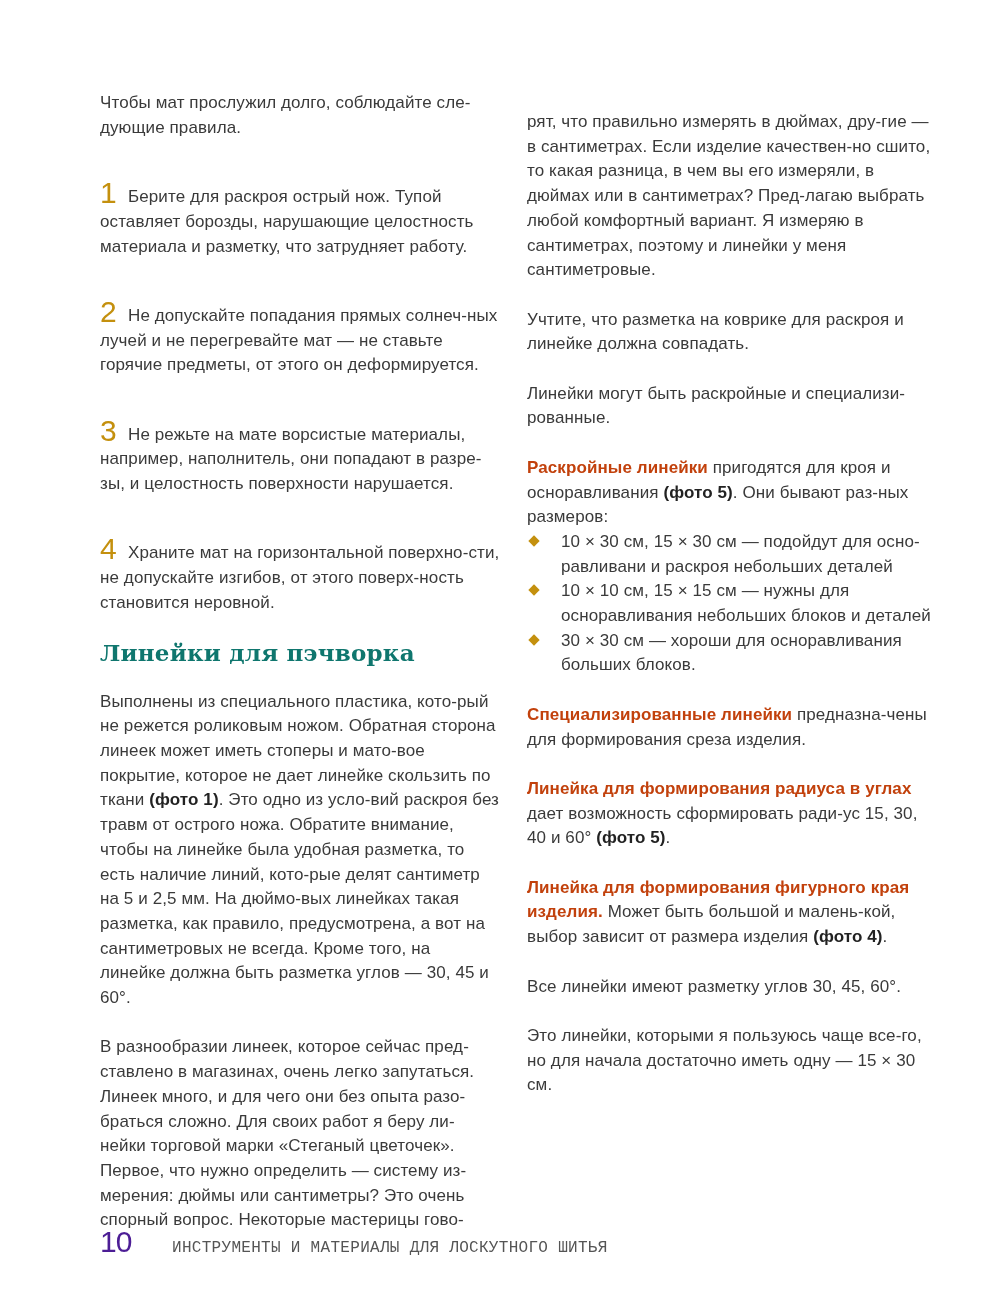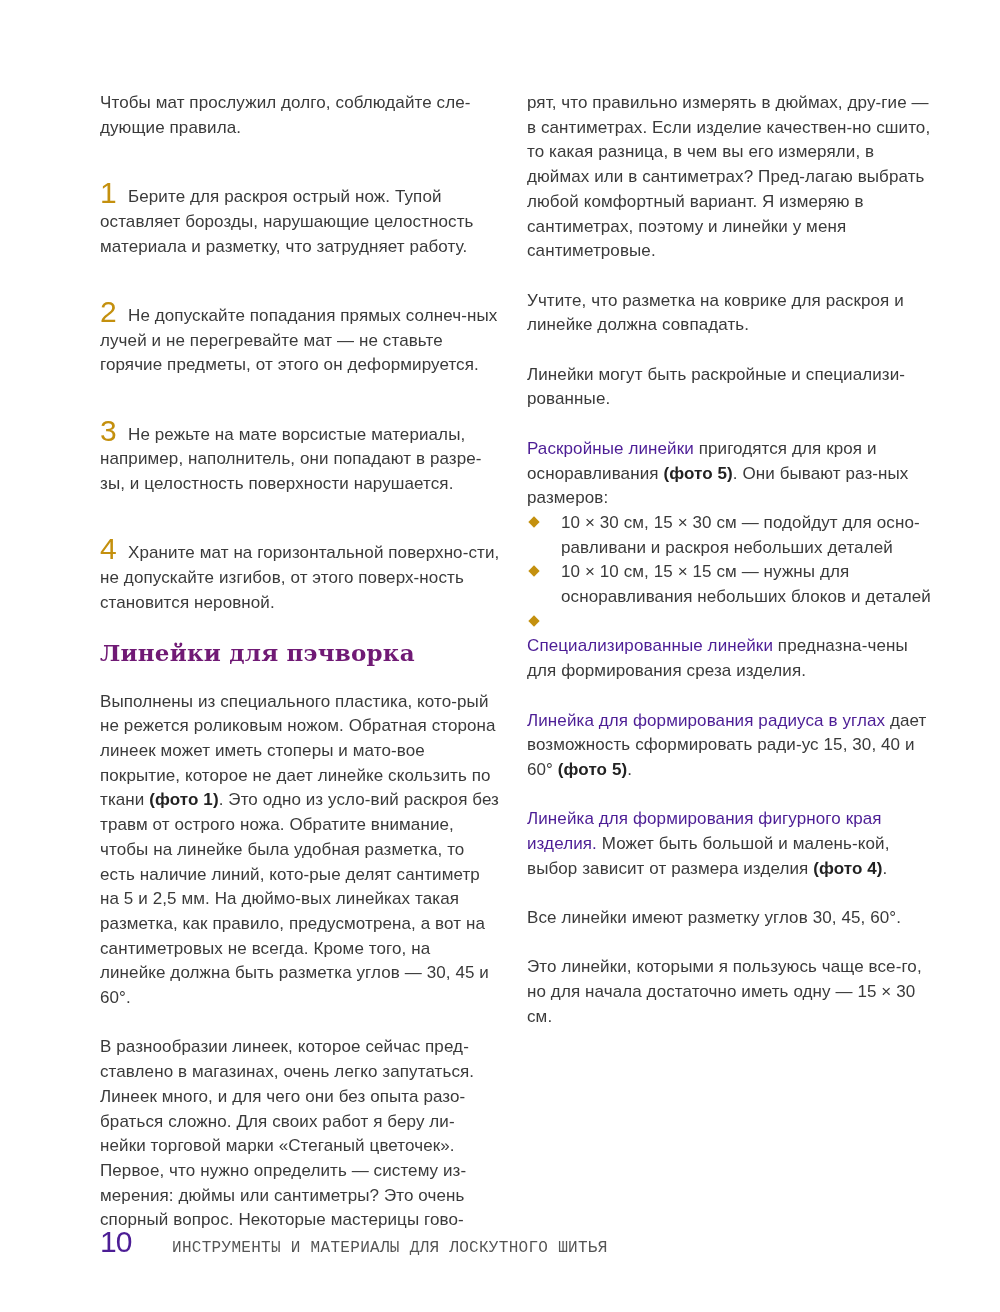--- a/index.html
+++ b/index.html
@@ -6,35 +6,35 @@
     body {
       width: 1000px; height: 1312px; position: relative; overflow: hidden;
       font-family: "Liberation Sans", "DejaVu Sans", sans-serif;
       color: #3a3a3a;
     }
     .col {
       position: absolute; top: 91px; width: 400px;
       font-size: 17px; line-height: 24.7px; letter-spacing: 0.1px;
     }
     .col-left { left: 100px; }
-    .col-right { left: 527px; width: 410px; }
+    .col-right { left: 527px; width: 410px; margin-top: 19px; }
     p { margin: 0; }
     .gap { height: 24.7px; }
     .num-item { margin-top: 16px; }
     .num {
       font-size: 30px; color: #c4900e; font-weight: normal;
       display: inline-block; width: 28px; line-height: 24px;
       vertical-align: -1px;
     }
     .heading {
       font-family: "DejaVu Serif", "Liberation Serif", serif;
-      font-weight: bold; font-size: 23px; color: #701a75;
+      font-weight: bold; font-size: 23px; color: #0f766e;
       margin: 0; line-height: 30px; letter-spacing: 0.2px;
     }
-    .accent { color: #4c1d95; font-weight: normal; }
+    .accent { color: #c2410c; font-weight: bold; }
     .bold { font-weight: bold; color: #222; }
     ul.diamonds { list-style: none; margin: 0; padding: 0; }
     ul.diamonds li { position: relative; padding-left: 34px; }
     .diamond {
       position: absolute; left: 3px; top: 7px; width: 8px; height: 8px;
       background: #c4900e; transform: rotate(45deg);
     }
     .footer {
       position: absolute; left: 100px; top: 1208px; display: flex; align-items: baseline;
     }
@@ -82,21 +82,21 @@
   <p>Учтите, что разметка на коврике для раскроя и линейке должна совпадать.</p>
   <div class="gap"></div>
   <p>Линейки могут быть раскройные и специализи-рованные.</p>
   <div class="gap"></div>
 
   <p><span class="accent">Раскройные линейки</span><span> пригодятся для кроя и осноравливания </span><span class="bold">(фото 5)</span><span>. Они бывают раз-ных размеров:</span></p>
 
   <ul class="diamonds">
     <li><span class="diamond"></span><span>10 × 30 см, 15 × 30 см — подойдут для осно-равливани и раскроя небольших деталей</span></li>
     <li><span class="diamond"></span><span>10 × 10 см, 15 × 15 см — нужны для осноравливания небольших блоков и деталей</span></li>
-    <li><span class="diamond"></span></li>
+    <li><span class="diamond"></span><span>30 × 30 см — хороши для осноравливания больших блоков.</span></li>
   </ul>
   <div class="gap"></div>
 
   <p><span class="accent">Специализированные линейки</span><span> предназна-чены для формирования среза изделия.</span></p>
   <div class="gap"></div>
 
   <p><span class="accent">Линейка для формирования радиуса в углах</span><span> дает возможность сформировать ради-ус 15, 30, 40 и 60° </span><span class="bold">(фото 5)</span><span>.</span></p>
   <div class="gap"></div>
 
   <p><span class="accent">Линейка для формирования фигурного края изделия.</span><span> Может быть большой и малень-кой, выбор зависит от размера изделия </span><span class="bold">(фото 4)</span><span>.</span></p>

